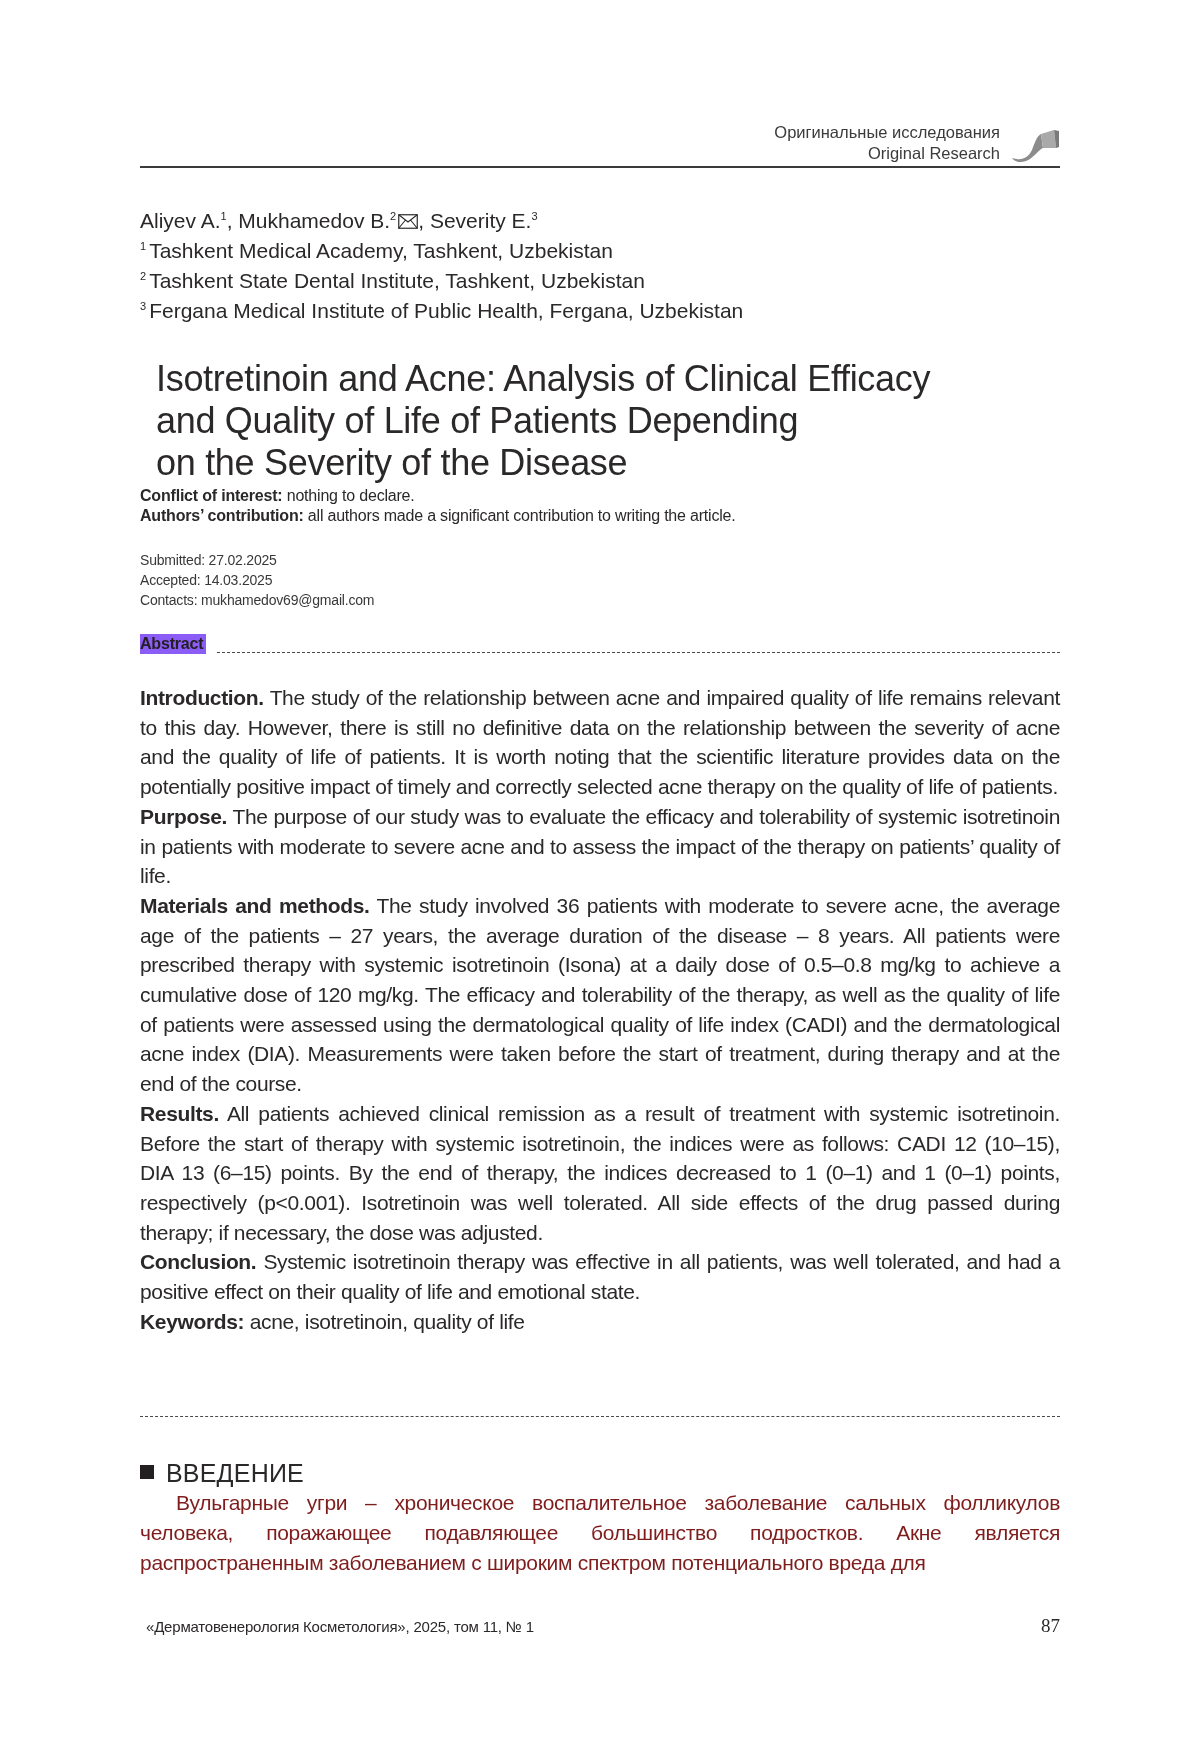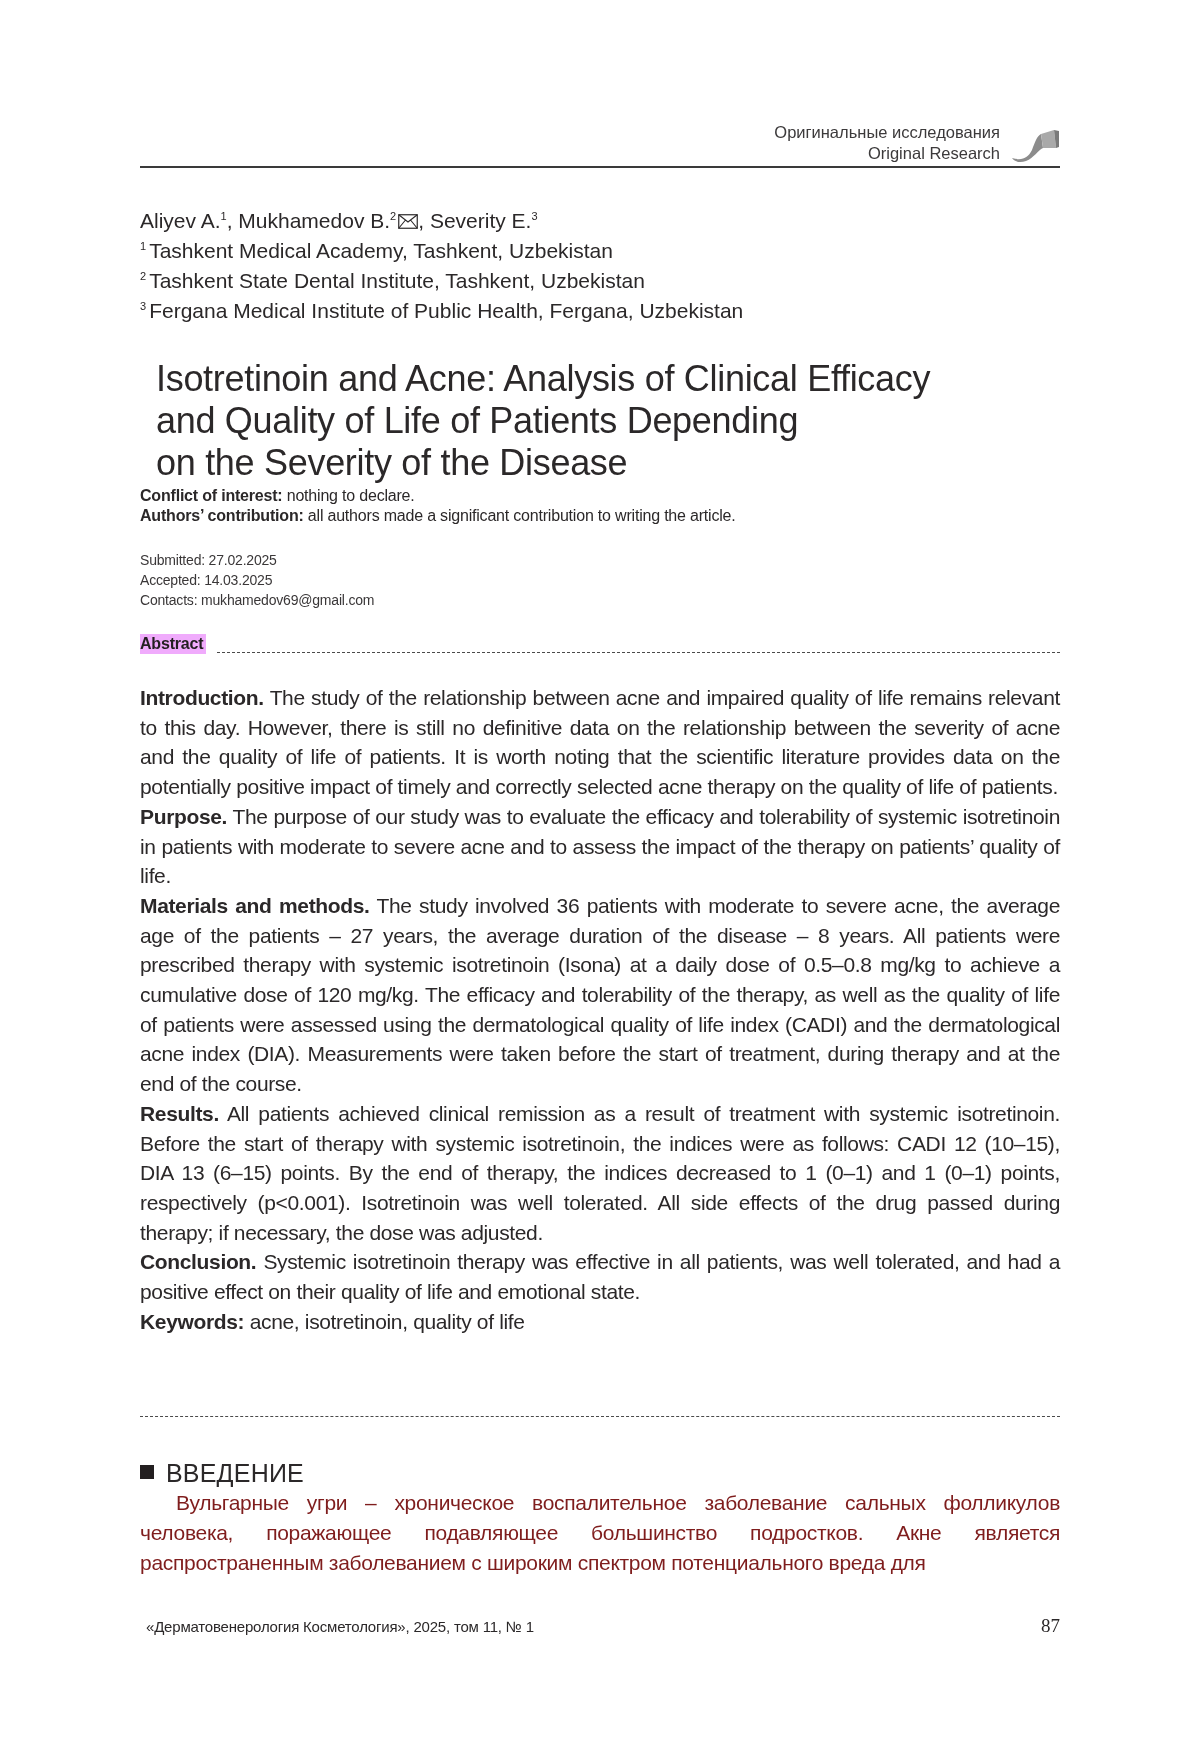--- a/index.html
+++ b/index.html
@@ -129,21 +129,21 @@
       width: 920px;
       height: 22px;
     }
     .abstract-label {
       position: absolute;
       left: 0;
       top: 0;
       font-size: 16px;
       font-weight: bold;
       line-height: 20px;
-      background: #f0abfc;
+      background: #8b5cf6;
       padding-right: 3px;
       letter-spacing: -0.2px;
     }
     .abstract-rule {
       position: absolute;
       left: 77px;
       right: 0;
       top: 18px;
       border-top: 1.5px dashed #4a4a4a;
     }

